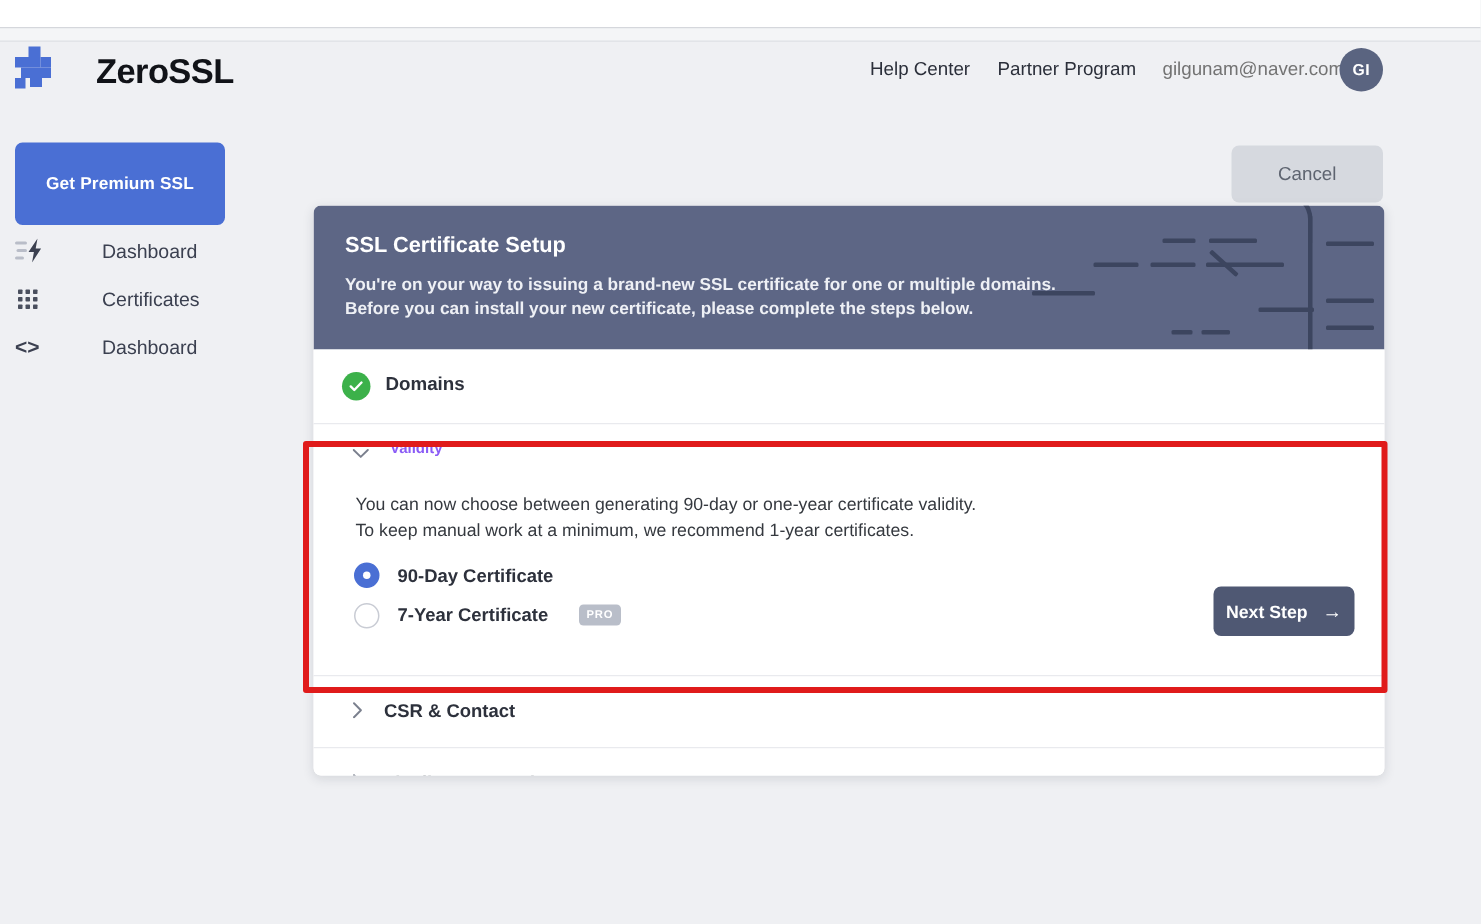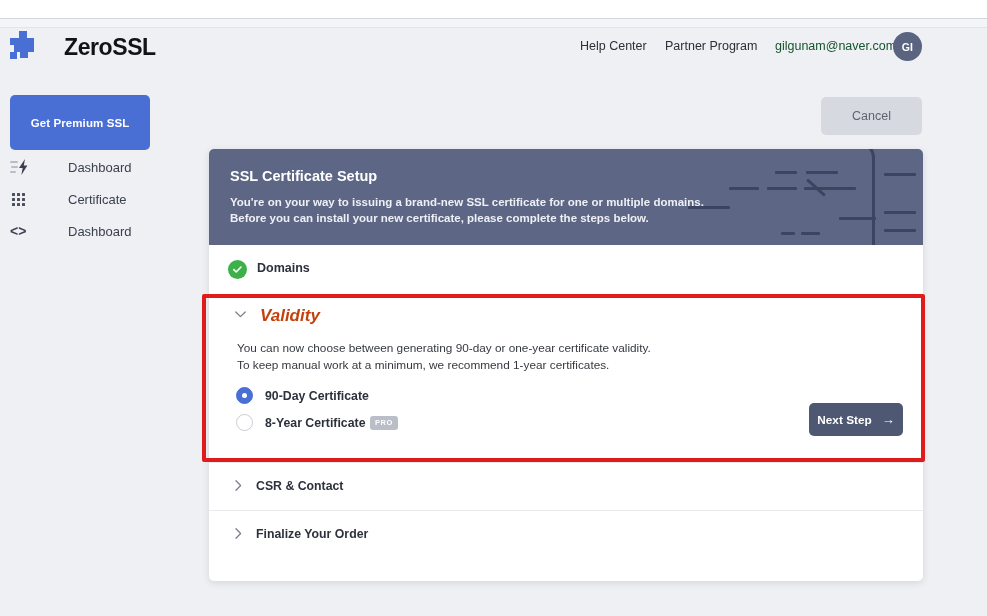--- a/index.html
+++ b/index.html
@@ -25,21 +25,21 @@
   #logo-mark { position:relative; width:30px; height:30px; }
   #logo-mark span { position:absolute; background:#4a6fd4; }
   #logo-text { font-size:23px; font-weight:bold; color:#111318; letter-spacing:-0.4px; }
 
   .nav-link {
     position:absolute; top:11px; font-size:12.5px; color:#2b2f3a;
     text-decoration:none; white-space:nowrap;
   }
   #nav-help { left:580px; }
   #nav-partner { left:665px; }
-  #nav-email { left:775px; color:#14532d; }
+  #nav-email { left:775px; color:#737373; }
   #avatar {
     position:absolute; left:893px; top:4px; width:29px; height:29px; border-radius:50%;
     background:#5a6480; color:#fff; font-size:10.5px; font-weight:bold;
     display:flex; align-items:center; justify-content:center; letter-spacing:0.3px;
   }
 
   
   #premium-btn {
     position:absolute; left:10px; top:67px; width:140px; height:55px;
     background:#4a6fd4; color:#fff; border:none; border-radius:5px;
@@ -69,21 +69,21 @@
   
   #page-title { position:absolute; left:209px; top:66px; font-size:26px; font-weight:bold; color:#16181d; letter-spacing:-0.3px; }
   #cancel-btn {
     position:absolute; left:821px; top:69px; width:101px; height:38px;
     background:#d6d9df; color:#5e6470; border:none; border-radius:5px;
     font-family:"Liberation Sans", sans-serif; font-size:12.5px; cursor:pointer;
   }
 
   
   #card {
-    position:absolute; left:209px; top:121px; width:714px; height:432px;
+    position:absolute; left:209px; top:109px; width:714px; height:380px;
     background:#fff; border-radius:5px; box-shadow:0 2px 7px rgba(40,45,60,0.13);
     overflow:hidden;
   }
   #banner { position:relative; width:714px; height:96px; background:#5d6685; overflow:hidden; }
   #banner-title { position:absolute; left:21px; top:19px; font-size:14.5px; font-weight:bold; color:#fff; }
   #banner-sub { position:absolute; left:21px; top:45px; font-size:11.5px; font-weight:bold; color:#eef0f5; line-height:16px; }
   .deco { position:absolute; background:#3c455f; height:3px; border-radius:1px; }
   #deco-vline { position:absolute; right:46px; top:-12px; width:3px; height:110px; background:#3c455f; border-radius:2px; }
   #deco-vcurve {
     position:absolute; right:40px; top:-16px; width:22px; height:34px;
@@ -99,38 +99,38 @@
   #check-circle {
     position:absolute; left:19px; top:15px; width:19px; height:19px; border-radius:50%;
     background:#3cb14a; display:flex; align-items:center; justify-content:center;
   }
   #check-circle svg { display:block; }
   #domains-label { position:absolute; left:48px; top:16px; font-size:12.5px; font-weight:bold; color:#2d313c; }
 
   #row-validity { height:167px; }
   .chev { position:absolute; color:#7b808e; font-size:12px; }
   #validity-chev { left:26px; top:12px; }
-  #validity-label { position:absolute; left:51px; top:11px; font-size:17px; font-weight:bold; color:#c2410c;font-style:italic; }
+  #validity-label { position:absolute; left:51px; top:11px; font-size:10px; font-weight:bold; color:#8b5cf6; }
   #validity-desc { position:absolute; left:226px; top:45px; font-size:11.8px; color:#35393f; line-height:16.5px; margin-left:-198px; }
 
   .radio-opt { position:absolute; left:27px; display:flex; align-items:center; gap:12px; cursor:pointer; }
   #opt-90 { top:92px; }
   #opt-1y { top:118px; }
   .radio-mark {
     width:17px; height:17px; border-radius:50%; background:#fff;
     border:1px solid #c9ccd4; flex:0 0 17px; position:relative;
   }
   .radio-mark.checked { background:#4a6fd4; border-color:#4a6fd4; }
   .radio-mark.checked::after {
     content:""; position:absolute; left:5px; top:5px; width:5px; height:5px;
     border-radius:50%; background:#fff;
   }
   .radio-label { font-size:12.3px; font-weight:bold; color:#2d313c; }
   #pro-badge {
-    display:inline-block; margin-left:0; padding:2px 5px 2.5px;
+    display:inline-block; margin-left:16px; padding:2px 5px 2.5px;
     background:#b9bec9; color:#fff; font-size:7.5px; font-weight:bold;
     border-radius:3px; letter-spacing:0.6px; vertical-align:2px;
   }
 
   #next-step-btn {
     position:absolute; left:600px; top:108px; width:94px; height:33px;
     background:#4f5873; color:#fff; border:none; border-radius:5px;
     font-family:"Liberation Sans", sans-serif; font-size:11.8px; font-weight:bold;
     cursor:pointer; display:flex; align-items:center; justify-content:center; gap:10px;
   }
@@ -199,21 +199,21 @@
       <i class="ico-dot" style="left:2px;  top:3px;"></i>
       <i class="ico-dot" style="left:7px;  top:3px;"></i>
       <i class="ico-dot" style="left:12px; top:3px;"></i>
       <i class="ico-dot" style="left:2px;  top:8px;"></i>
       <i class="ico-dot" style="left:7px;  top:8px;"></i>
       <i class="ico-dot" style="left:12px; top:8px;"></i>
       <i class="ico-dot" style="left:2px;  top:13px;"></i>
       <i class="ico-dot" style="left:7px;  top:13px;"></i>
       <i class="ico-dot" style="left:12px; top:13px;"></i>
     </span>
-    <span class="side-label">Certificate</span>
+    <span class="side-label">Certificates</span>
   </div>
 
   <div class="side-item" id="side-developer">
     <span class="side-ico">
       <span class="ico-code">&lt;&gt;</span>
     </span>
     <span class="side-label">Dashboard</span>
   </div>
 
   <button id="cancel-btn">Cancel</button>
@@ -272,21 +272,21 @@
       </div>
 
       <label class="radio-opt" id="opt-90">
         <span class="radio-mark checked" style="background: rgb(74, 111, 212); border-color: rgb(74, 111, 212);"></span>
         <span class="radio-label">90-Day Certificate</span>
       </label>
 
       <label class="radio-opt" id="opt-1y">
         <span class="radio-mark"></span>
         <span>
-          <span class="radio-label">8-Year Certificate</span>
+          <span class="radio-label">7-Year Certificate</span>
           <span id="pro-badge">PRO</span>
         </span>
       </label>
 
       <button id="next-step-btn">
         <span>Next Step</span>
         <span id="next-arrow">→</span>
       </button>
     </div>
     <div class="acc-div"></div>

